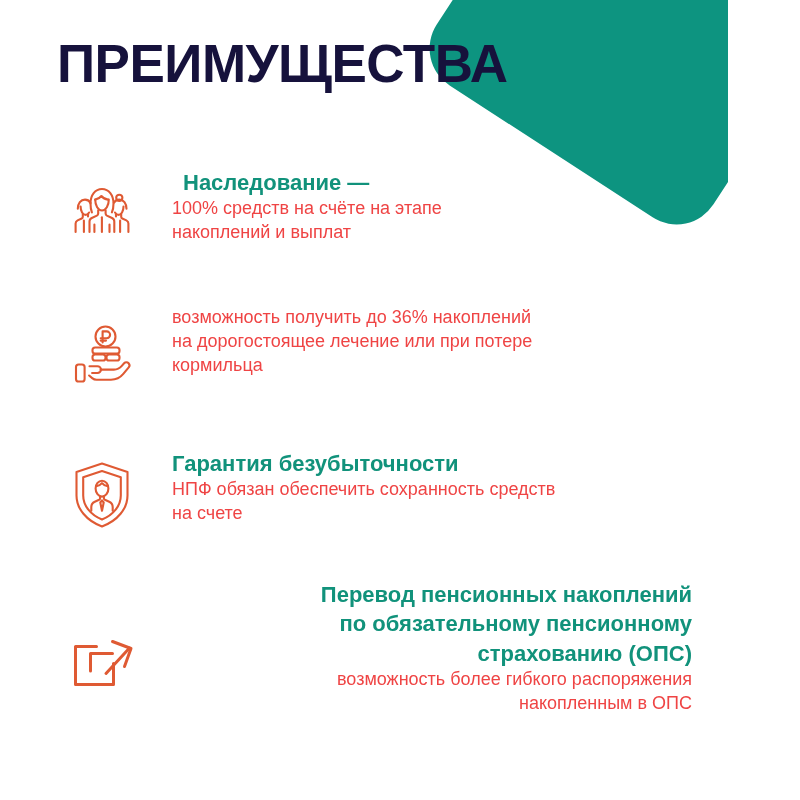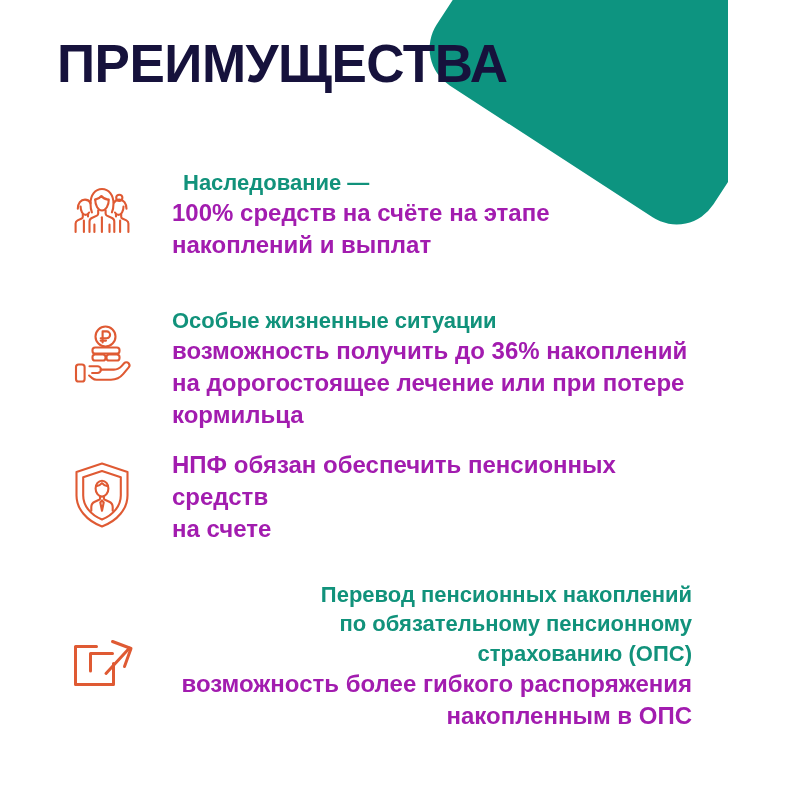--- a/index.html
+++ b/index.html
@@ -89,24 +89,24 @@
   }
   .benefit-heading {
     margin: 0;
     font-size: 22px;
     line-height: 1.33;
     font-weight: bold;
     color: #11927b;
   }
   .benefit-body {
     margin: 0;
-    font-size: 24px;
+    font-size: 18px;
     line-height: 1.33;
-    font-weight: bold;
-    color: #a21caf;
+    font-weight: normal;
+    color: #ef4444;
     white-space: pre-line;
   }
 
   
   #benefit-0 { top: 0px; }
   #benefit-0 .icon-slot { top: 8px; }
   #benefit-0 .text-block { top: 8px; }
   #benefit-0 .benefit-heading { margin-left: 11px; }
 
   #benefit-1 { top: 140px; }
@@ -183,21 +183,20 @@
           <rect x="25.5" y="33.5" width="13" height="6" rx="2.6"></rect>
           <rect x="39.5" y="33.5" width="13" height="6" rx="2.6"></rect>
 
           <path d="M22.5 45.2h7.9c2 0 3.6 1.5 3.6 3.4s-1.6 3.4-3.6 3.4h-5.3"></path>
           <path d="M33.6 48.6h13.3c3.1 0 5.9-1.4 7.9-3.7l2.3-2.6c1.2-1.4 3.3-1.4 4.5-.1 1.1 1.2 1.1 3 .1 4.2l-5.4 6.5a16 16 0 0 1-12.3 5.8H29.7a7 7 0 0 1-4.5-1.6l-3.1-2.6"></path>
 
           <rect x="9" y="43.5" width="8.6" height="17" rx="2.6"></rect>
         </svg>
       </div>
       <div class="text-block">
-        <p class="benefit-heading">Особые жизненные ситуации</p>
         <p class="benefit-body">возможность получить до 36% накоплений
 на дорогостоящее лечение или при потере
 кормильца</p>
       </div>
     </div>
 
     <div class="benefit" id="benefit-2">
       <div class="icon-slot">
         <svg width="68" height="72" viewBox="0 0 68 72" fill="none" stroke="#df5a33" stroke-width="2.1" stroke-linecap="round" stroke-linejoin="round">
 
@@ -208,21 +207,22 @@
           <path d="M27.6 29.4c0-4.4 2.9-7.7 6.4-7.7s6.4 3.3 6.4 7.7c0 4.5-2.9 8.2-6.4 8.2s-6.4-3.7-6.4-8.2Z"></path>
           <path d="M28.3 27.2c2-.3 4.4-1.4 5.7-3 1.3 1.7 3.7 2.7 5.7 3"></path>
 
           <path d="M23.3 51.8v-3.6a6 6 0 0 1 3.5-5.5l4.3-1.9c.6-.3 1-.9 1-1.5v-1.8"></path>
           <path d="M44.7 51.8v-3.6a6 6 0 0 0-3.5-5.5l-4.3-1.9c-.6-.3-1-.9-1-1.5v-1.8"></path>
 
           <path d="M34 41.3l-1.7 2.2 1.7 8.3 1.7-8.3L34 41.3Z"></path>
         </svg>
       </div>
       <div class="text-block">
-        <p class="benefit-body">НПФ обязан обеспечить пенсионных средств
+        <p class="benefit-heading">Гарантия безубыточности</p>
+        <p class="benefit-body">НПФ обязан обеспечить сохранность средств
 на счете</p>
       </div>
     </div>
 
     <div class="benefit" id="benefit-3">
       <div class="icon-slot">
         <svg width="72" height="66" viewBox="0 0 72 66" fill="none" stroke="#df5a33" stroke-width="3" stroke-linecap="round" stroke-linejoin="round">
 
           <path d="M30.5 17.5H9.5v38h38V34.5"></path>
 

